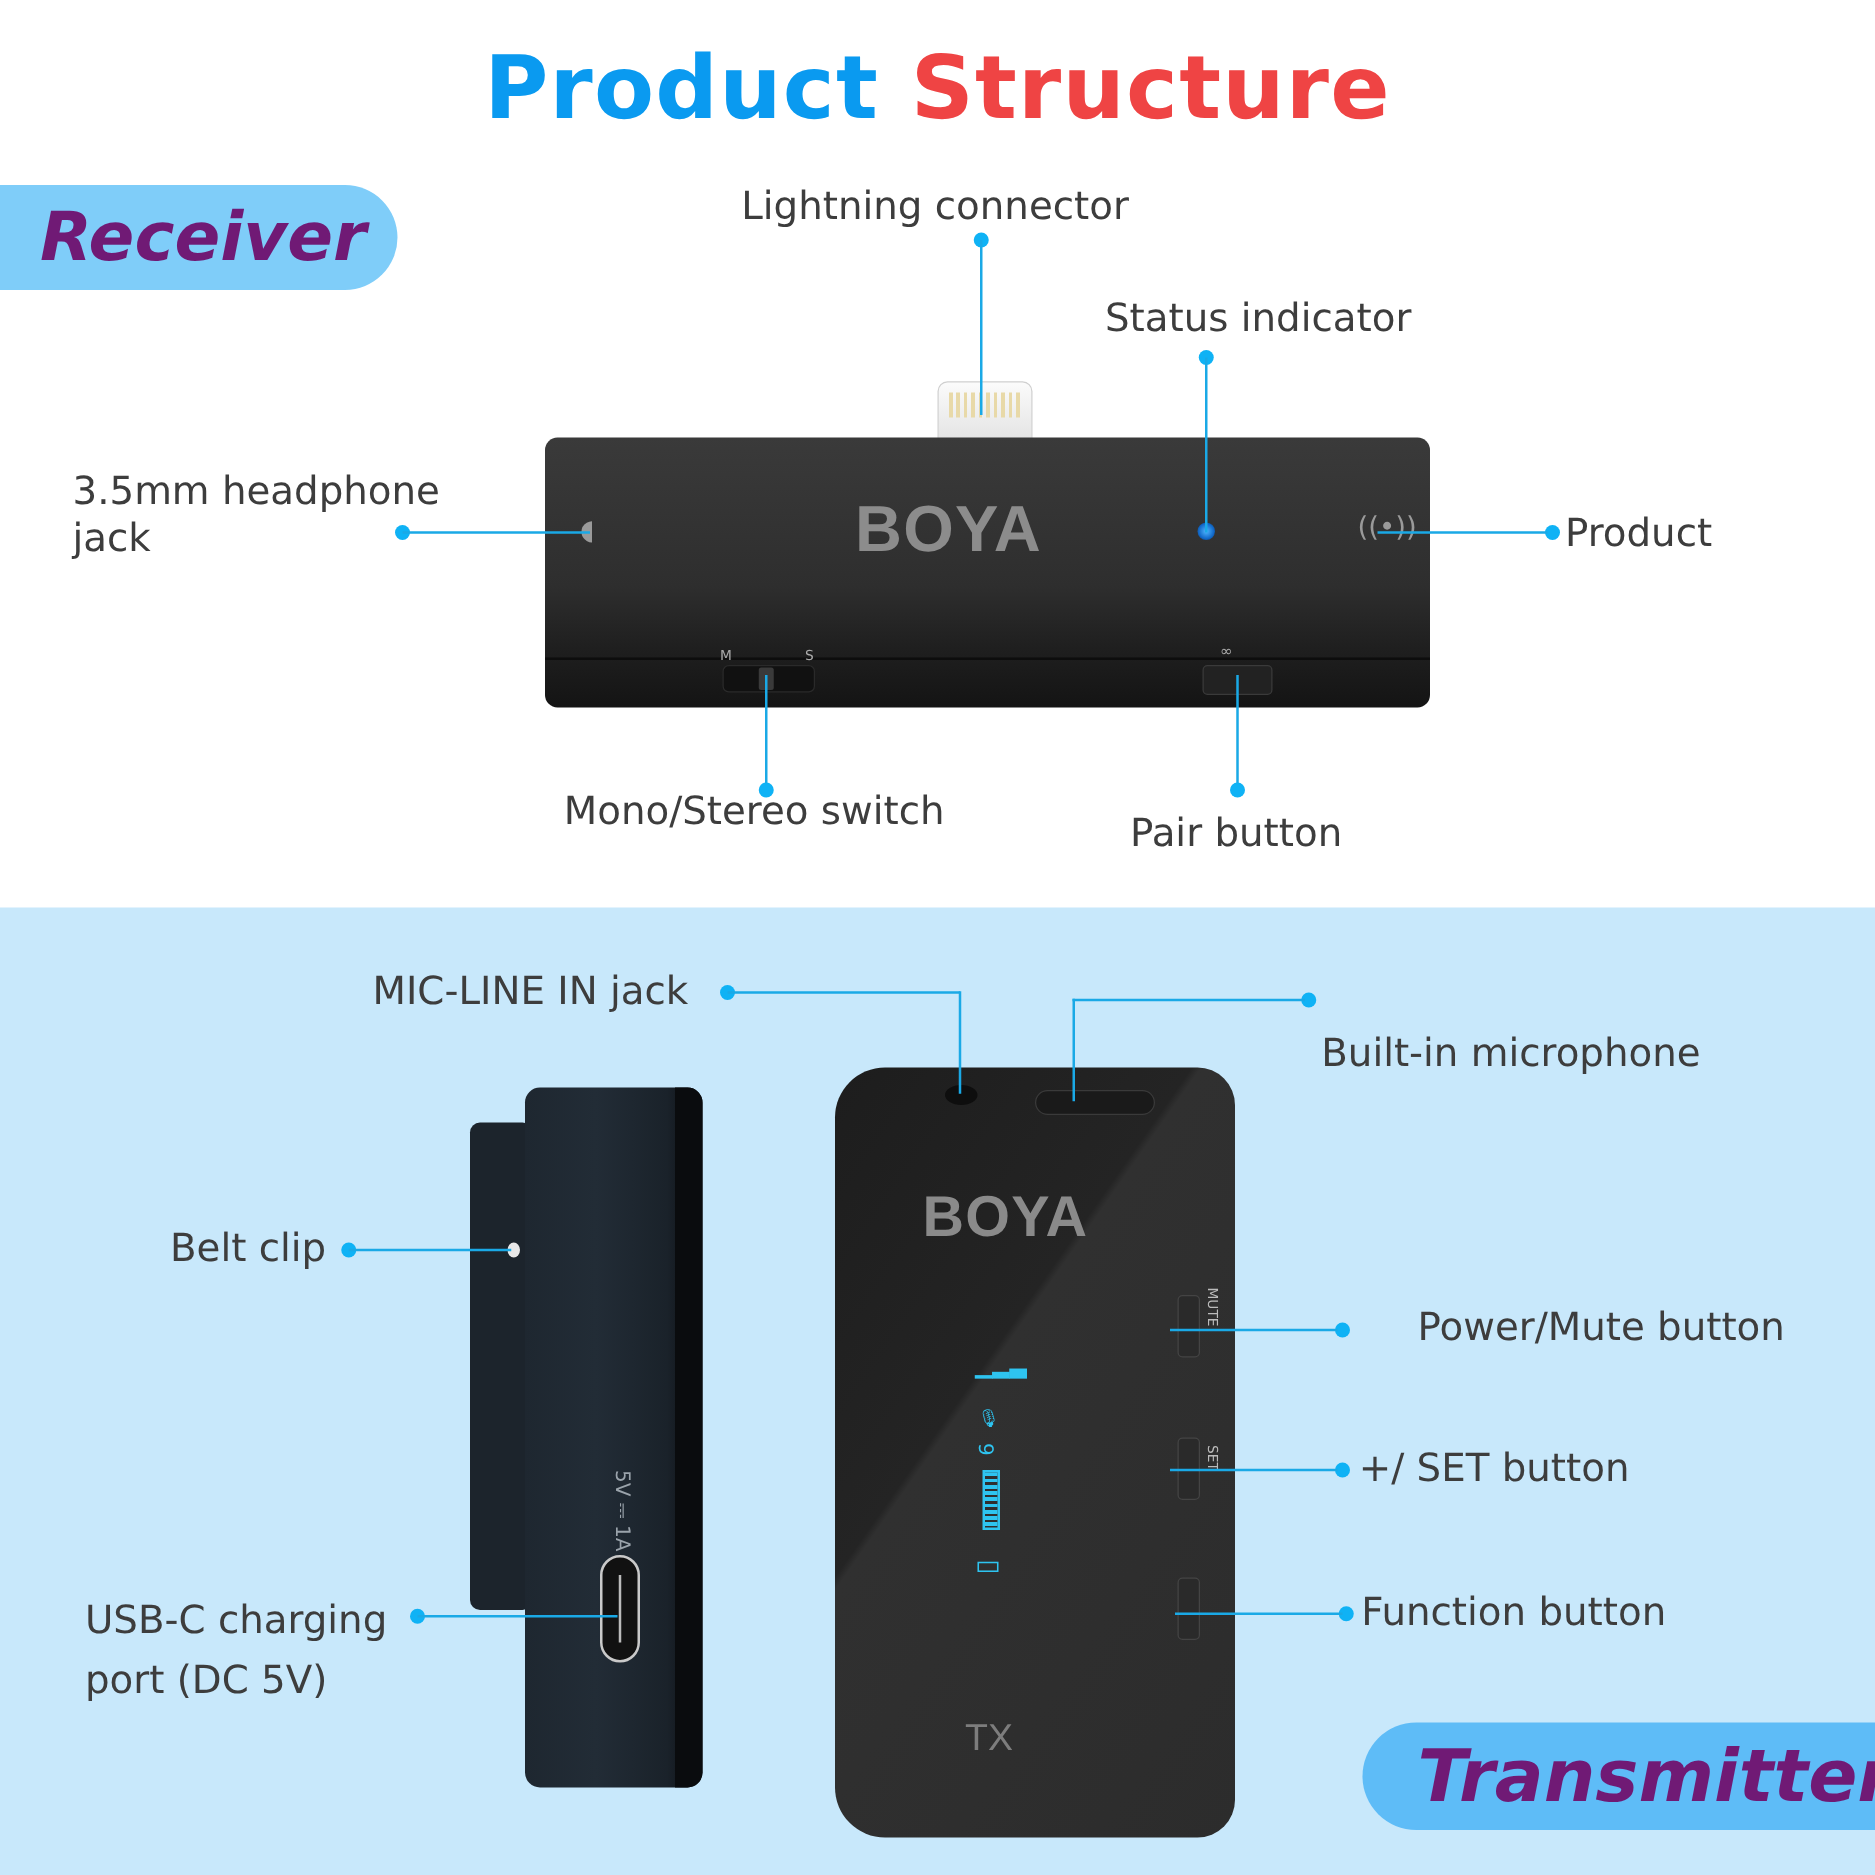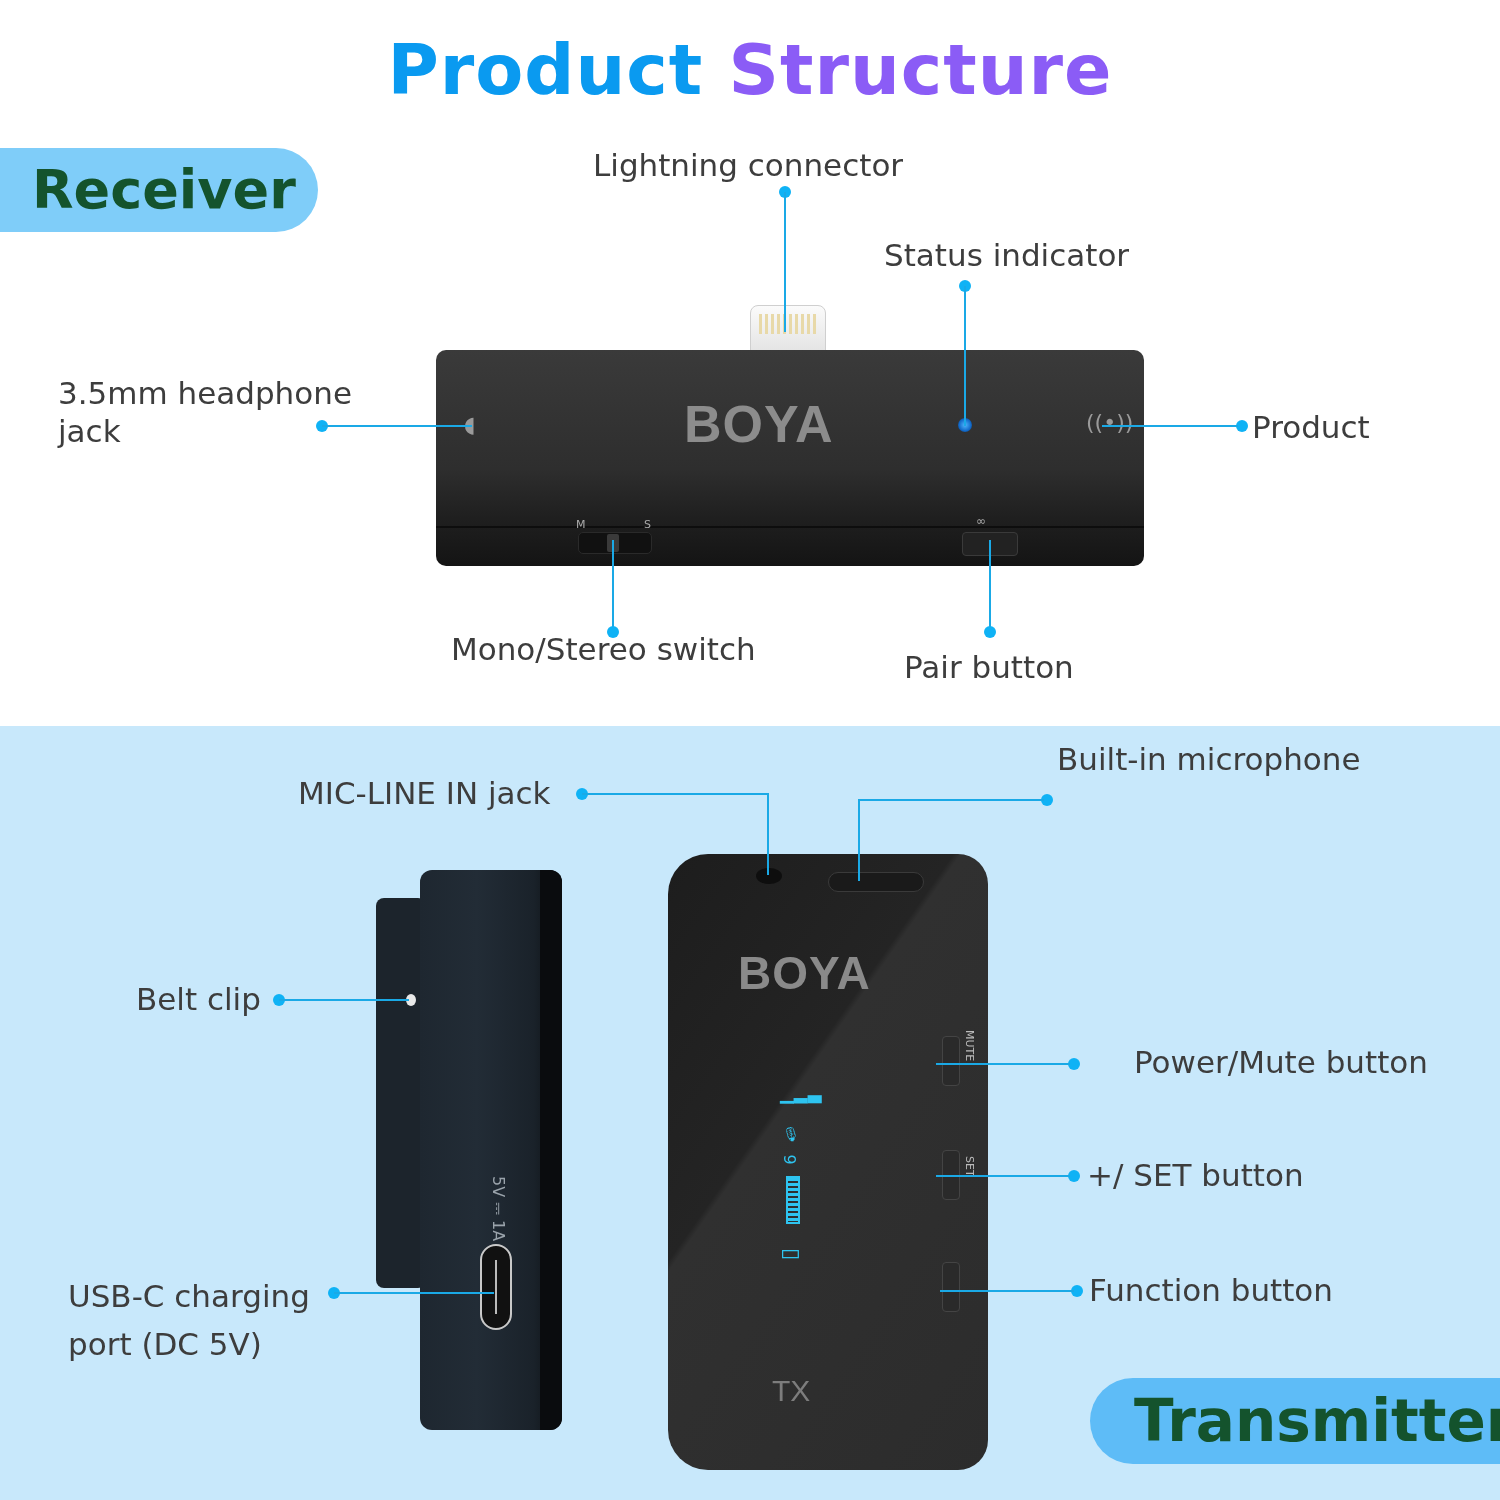--- a/index.html
+++ b/index.html
@@ -2,23 +2,23 @@
 <html><head>
 <meta charset="utf-8">
 <style>
   * { box-sizing: border-box; margin: 0; padding: 0; }
   html, body { width: 1500px; height: 1500px; overflow: hidden; background: #ffffff; }
   body { position: relative; font-family: "DejaVu Sans", sans-serif; color: #3d3d3d; }
 
   .title { position: absolute; top: 28px; left: 0; width: 1500px; text-align: center;
            font-family: "DejaVu Sans", sans-serif; font-weight: bold; font-size: 70px; letter-spacing: 1px; line-height: 84px; }
   .title .t1 { color: #0a9af0; }
-  .title .t2 { color: #8b5cf6; }
+  .title .t2 { color: #ef4444; }
 
-  .pill { position: absolute; color: #14532d; font-weight: bold; font-family: "DejaVu Sans", sans-serif; }
+  .pill { position: absolute; color: #701a75; font-weight: bold; font-family: "DejaVu Sans", sans-serif; font-style: italic; }
   .pill-receiver { left: 0; top: 148px; width: 318px; height: 84px; background: #7fcdf9;
                    border-radius: 0 42px 42px 0; font-size: 54px; line-height: 84px; padding-left: 32px; }
   .pill-transmitter { left: 1090px; top: 1378px; width: 410px; height: 86px; background: #5ebcf7;
                    border-radius: 43px 0 0 43px; font-size: 58px; line-height: 86px; padding-left: 44px; }
 
   .lower-bg { position: absolute; left: 0; top: 726px; width: 1500px; height: 774px; background: #c8e8fb; }
 
   .label { position: absolute; font-size: 31px; line-height: 38px; color: #3d3d3d; white-space: nowrap; }
   .label.multi { white-space: normal; }
 
@@ -158,21 +158,21 @@
 <div class="tx-btn-txt" style="top:1030px;">MUTE</div>
 <div class="tx-btn" style="top:1150px;"></div>
 <div class="tx-btn-txt" style="top:1156px;">SET</div>
 <div class="tx-btn" style="top:1262px;"></div>
 
 <div class="label" style="left:298px; top:774px;">MIC-LINE IN jack</div>
 <div class="dot" style="left:576px; top:788px;"></div>
 <div class="line" style="left:582px; top:793px; width:186px; height:2px;"></div>
 <div class="line" style="left:767px; top:793px; width:2px; height:82px;"></div>
 
-<div class="label" style="left:1057px; top:740px;">Built-in microphone</div>
+<div class="label" style="left:1057px; top:824px;">Built-in microphone</div>
 <div class="dot" style="left:1041px; top:794px;"></div>
 <div class="line" style="left:858px; top:799px; width:186px; height:2px;"></div>
 <div class="line" style="left:858px; top:799px; width:2px; height:82px;"></div>
 
 <div class="label" style="left:136px; top:980px;">Belt clip</div>
 <div class="dot" style="left:273px; top:994px;"></div>
 <div class="line" style="left:279px; top:999px; width:130px; height:2px;"></div>
 
 <div class="label" style="left:1087px; top:1043px;margin-left:47px;">Power/Mute button</div>
 <div class="dot" style="left:1068px; top:1058px;"></div>

